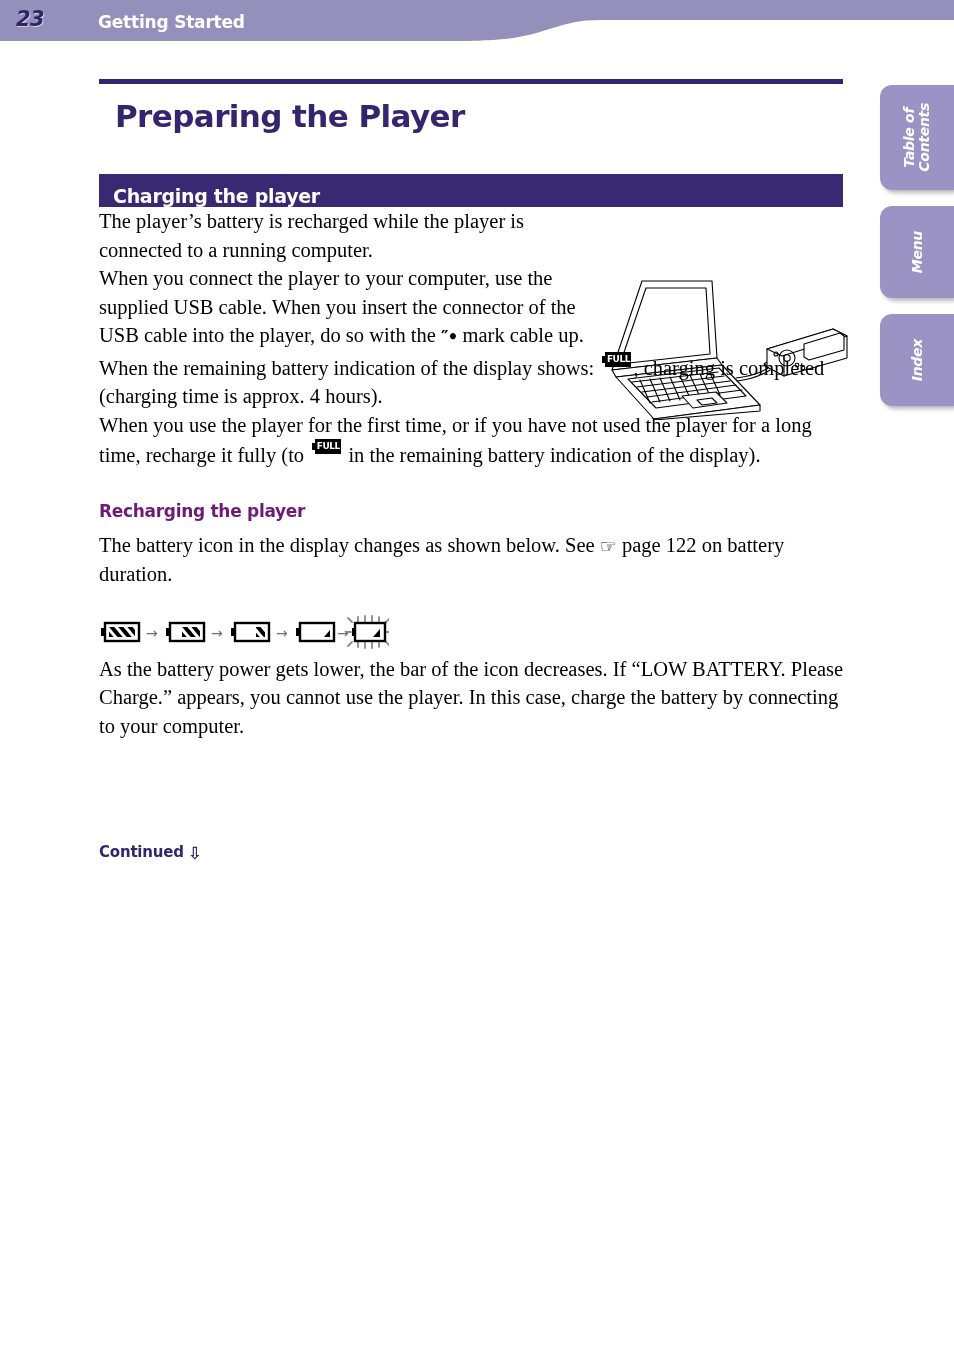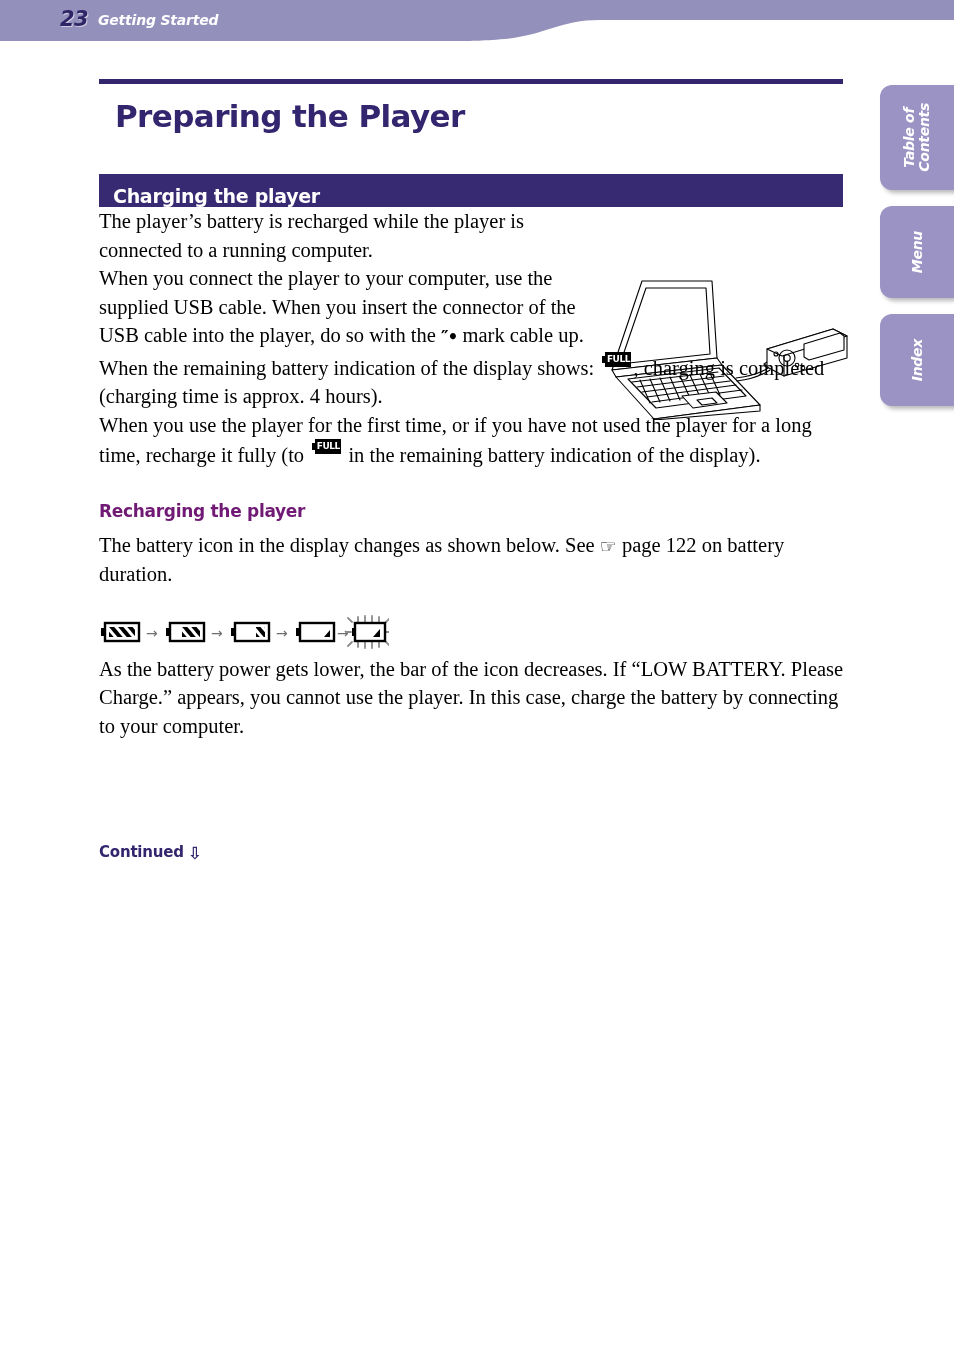--- a/index.html
+++ b/index.html
@@ -26,29 +26,27 @@
   .page-number {
     position: absolute;
     left: 16px; top: 7px;
     font-family: "DejaVu Sans", sans-serif;
     font-weight: bold;
     font-style: italic;
     font-size: 21px;
     color: #2f2566;
     letter-spacing: -0.5px;
     text-shadow: 1px 1px 0 rgba(255,255,255,0.55);
-    margin-left: 44px;
   }
   .header-title {
     position: absolute;
     left: 98px; top: 12px;
     font-family: "DejaVu Sans", sans-serif;
     font-weight: bold;
-    font-style: italic;
-    font-size: 14px;
+    font-size: 17px;
     color: #ffffff;
     letter-spacing: -0.2px;
   }
 
   
   .side-tabs {
     position: absolute;
     left: 880px; top: 85px;
     width: 74px;
   }

